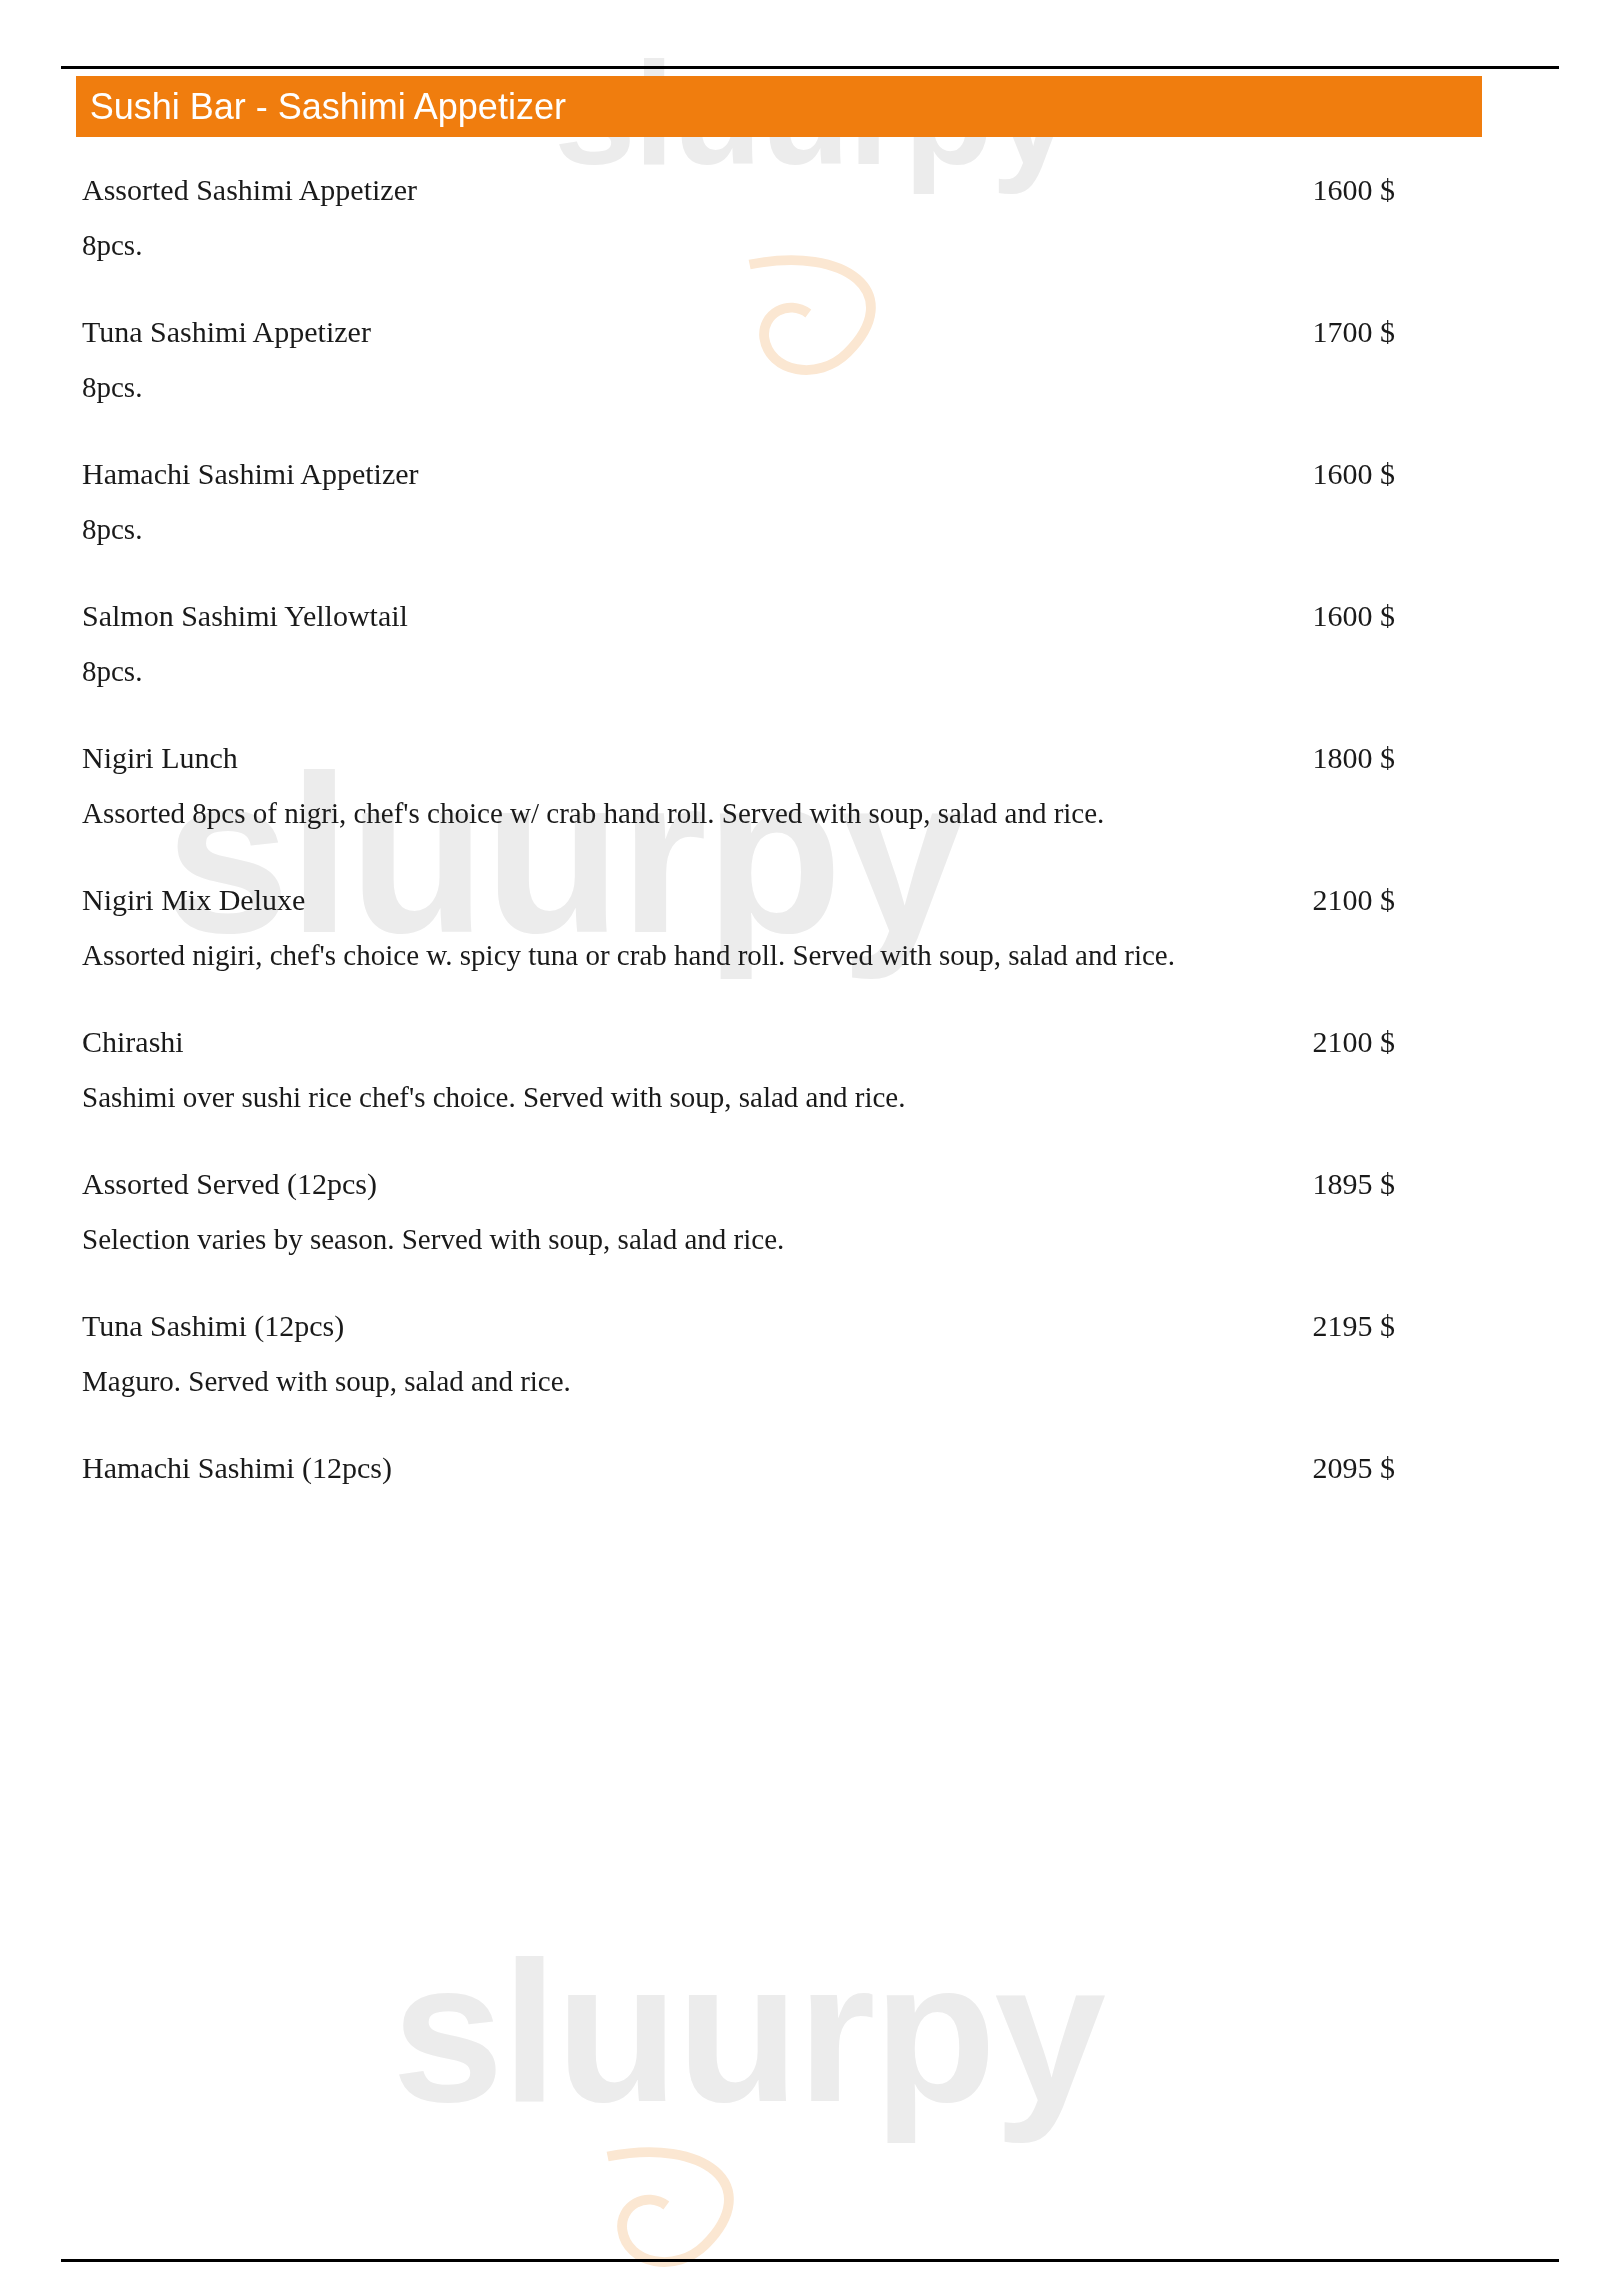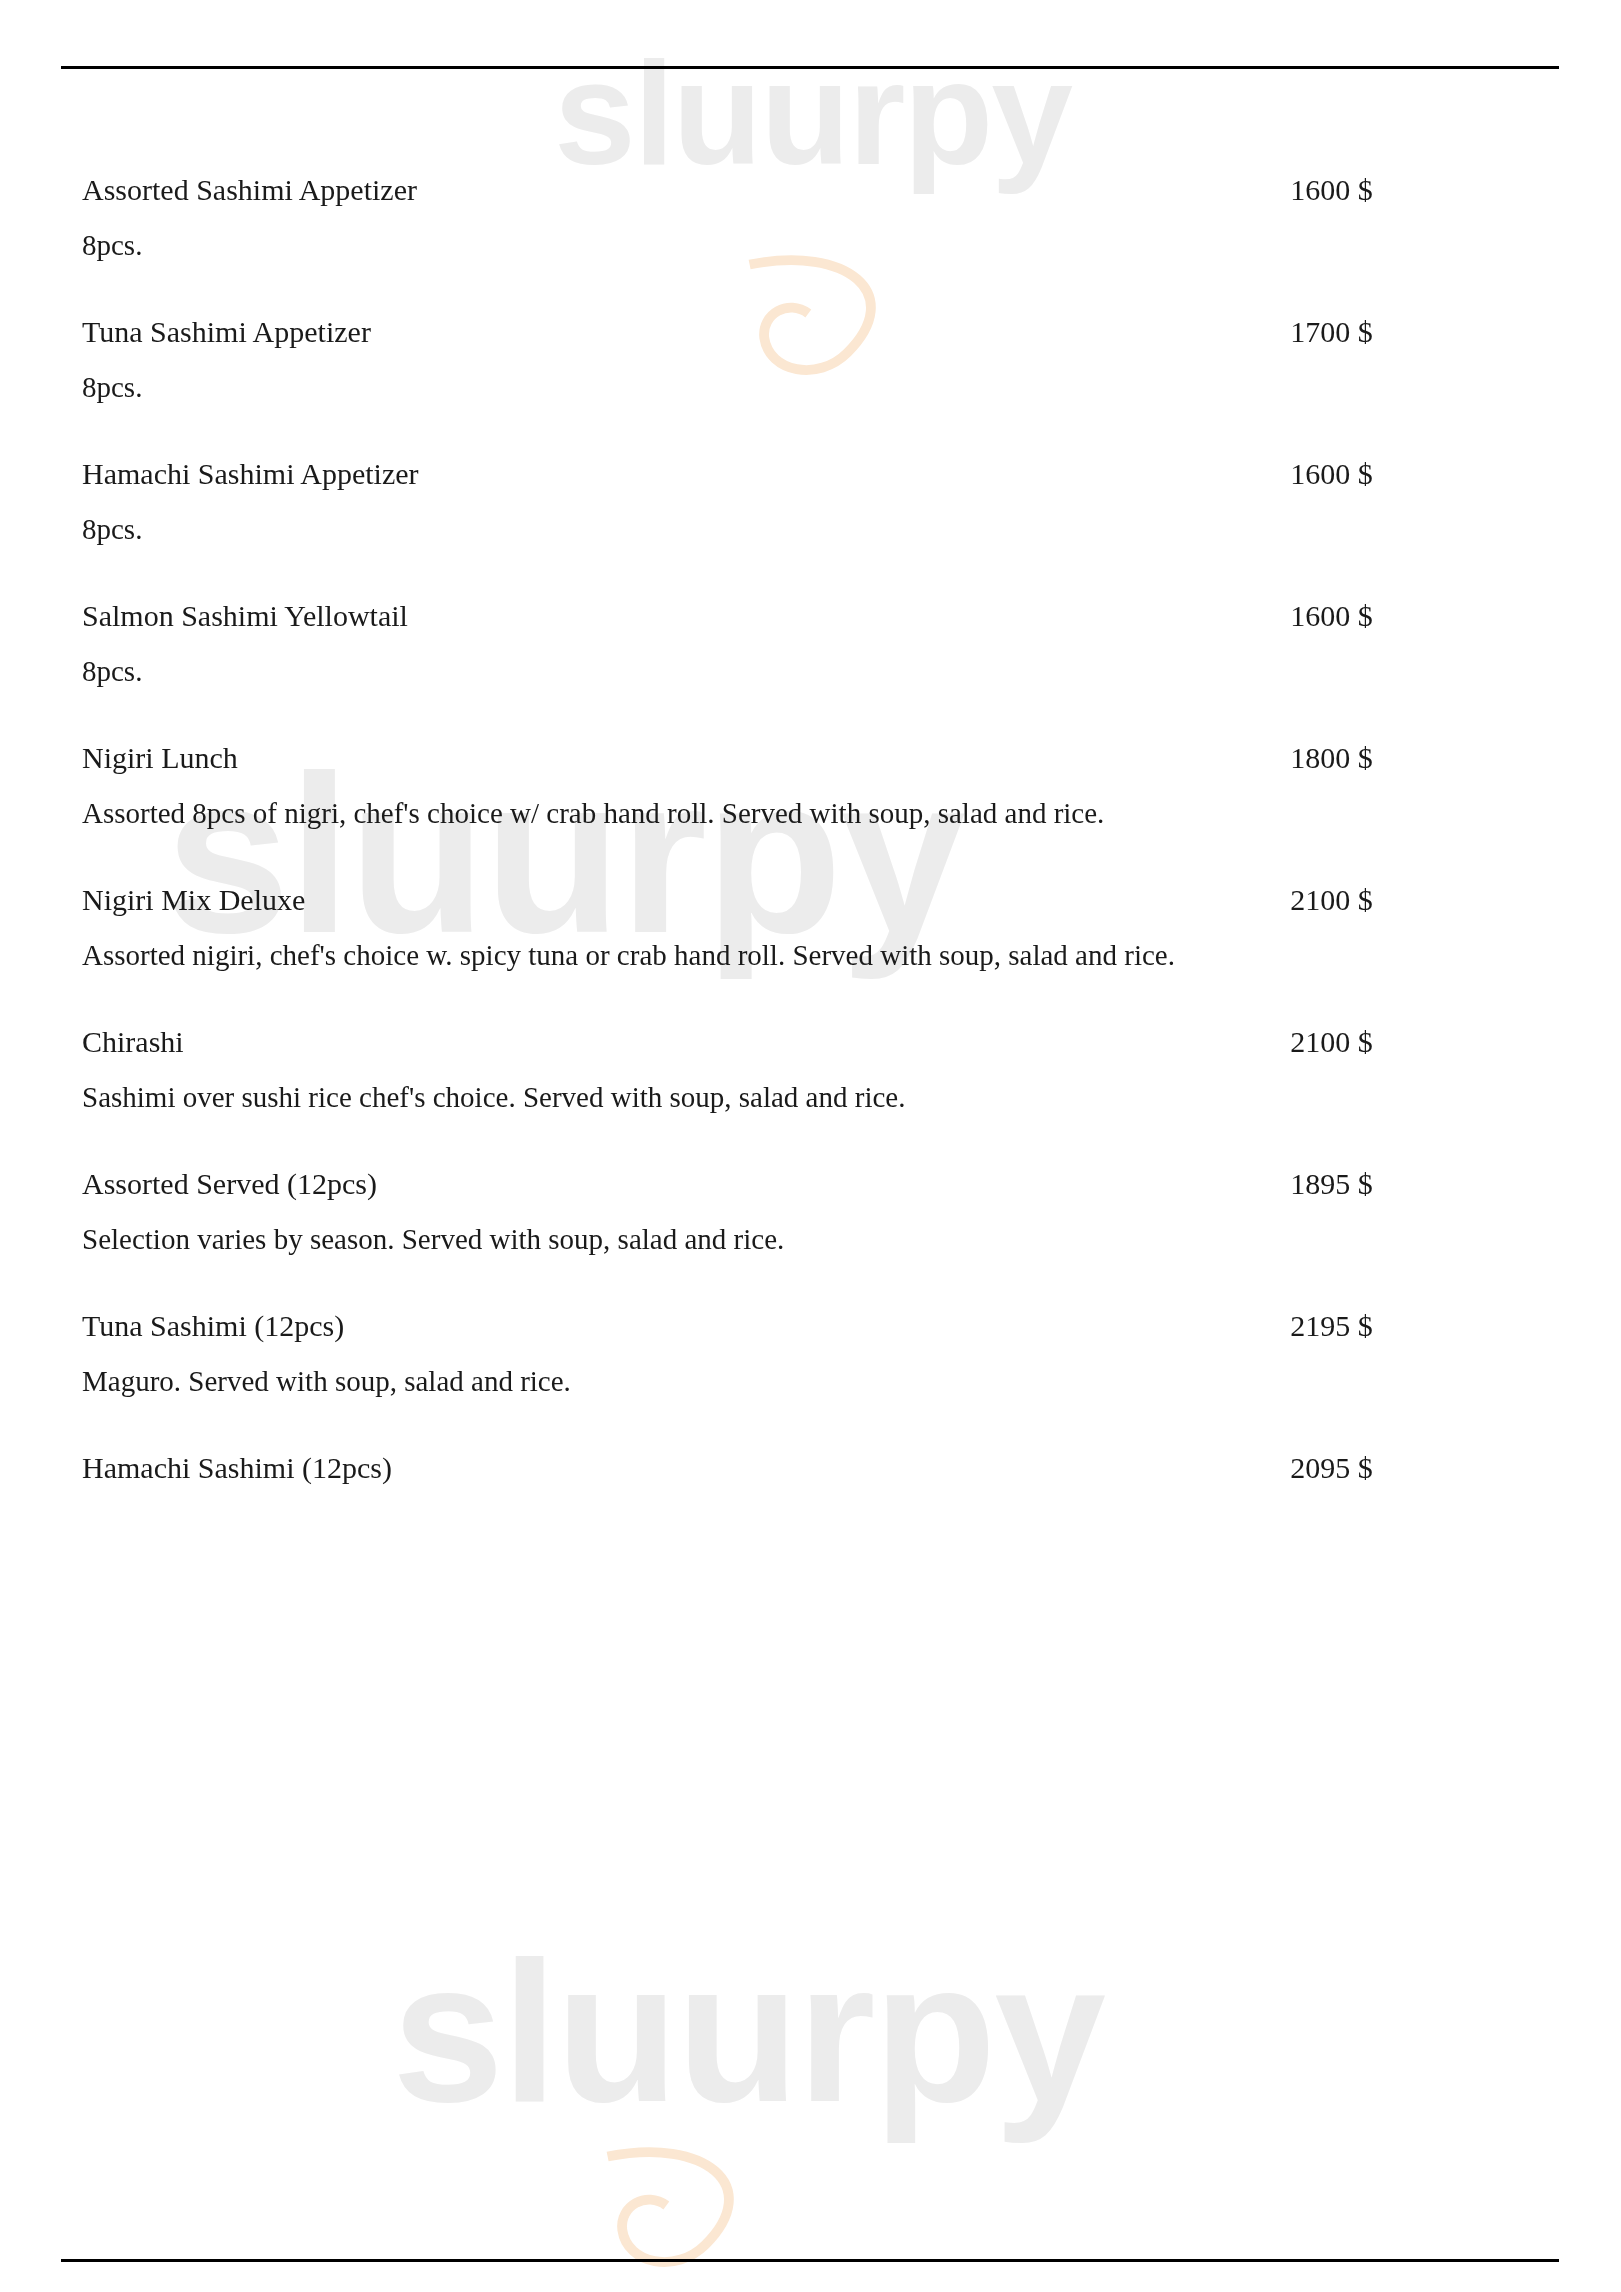--- a/index.html
+++ b/index.html
@@ -109,21 +109,21 @@
     line-height: 41px;
     flex: 0 1 auto;
     max-width: 1059px;
   }
 
   .item-price {
     font-size: 30px;
     color: #1a1a1a;
     line-height: 41px;
     white-space: nowrap;
-    text-align: center;
+    text-align: right;
     padding-left: 23.5px;
     flex: 0 0 auto;
     min-width: 127px;
   }
 
   .item-desc {
     font-size: 29px;
     color: #1a1a1a;
     line-height: 40px;
     max-width: 1147px;
@@ -142,20 +142,21 @@
   <svg class="wm-curl curl1" width="186" height="137" viewBox="0 0 190 140">
     <path d="M20 20 C120 0, 180 50, 120 110 C90 140, 40 130, 35 95 C32 70, 60 55, 80 70" fill="none" stroke="#fbe7d2" stroke-width="10"></path>
   </svg>
   <svg class="wm-curl curl2" width="186" height="137" viewBox="0 0 190 140">
     <path d="M20 20 C120 0, 180 50, 120 110 C90 140, 40 130, 35 95 C32 70, 60 55, 80 70" fill="none" stroke="#fbe7d2" stroke-width="10"></path>
   </svg>
 
   <div class="top-rule"></div>
   <div class="bottom-rule"></div>
 
+  <div class="section-header">Sushi Bar - Sashimi Appetizer</div>
 
   <div class="menu-list">
 
     <div class="menu-item">
       <div class="item-row">
         <div class="item-name">Assorted Sashimi Appetizer</div>
         <div class="item-price">1600 $</div>
       </div>
       <div class="item-desc">8pcs.</div>
     </div>

